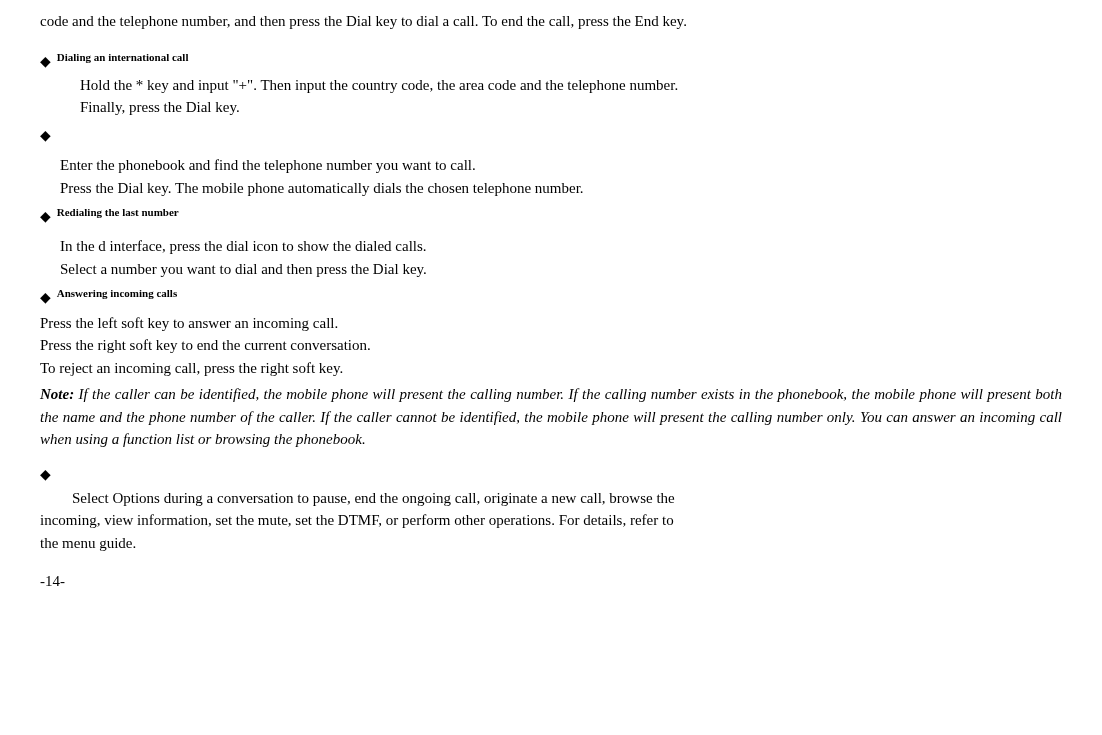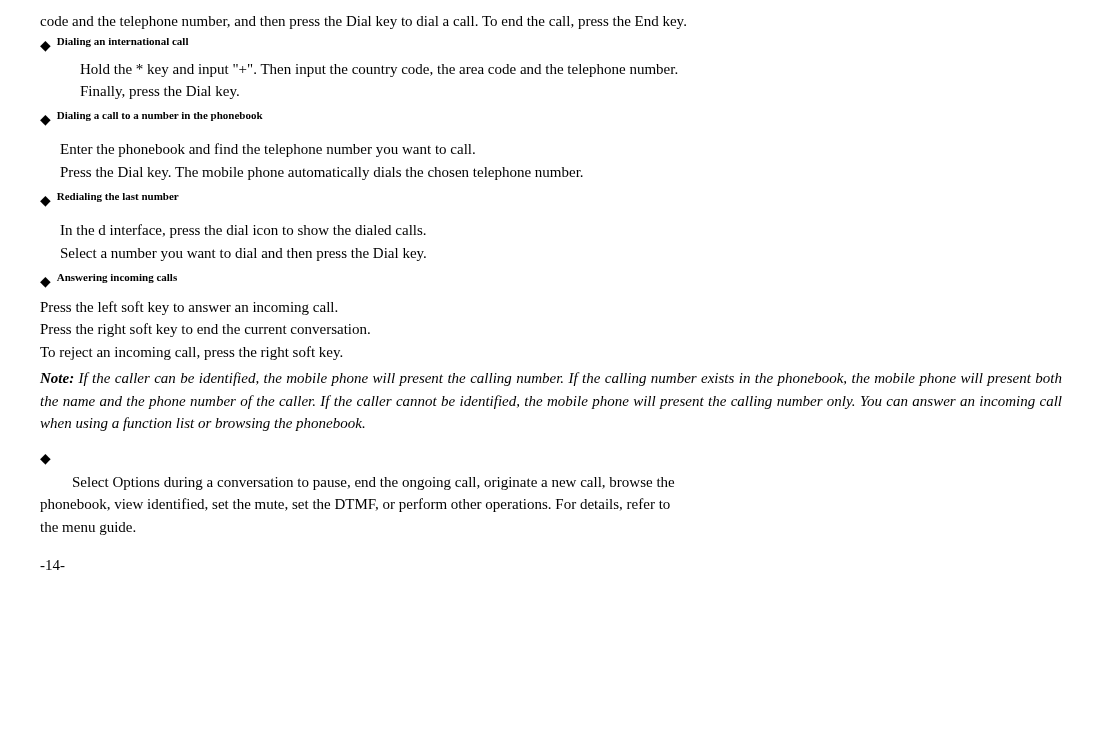--- a/index.html
+++ b/index.html
@@ -17,21 +17,21 @@
       min-height: 735px;
       padding: 10px 40px 20px 40px;
       line-height: 1.5;
     }
 
     .page-content {
       width: 100%;
     }
 
     .intro-text {
-      margin-bottom: 0;
+      margin-bottom: 16px;
       text-align: justify;
     }
 
     .section {
       margin-bottom: 4px;
     }
 
     .section-header {
       display: flex;
       align-items: flex-start;
@@ -103,21 +103,20 @@
     <div style="text-align: justify; margin-left: 40px;">
       <span>Hold the * key and input "+". Then input the country code, the area code and the telephone number.</span>
       <br>
       <span>Finally, press the Dial key.</span>
     </div>
   </div>
 
   <div class="section">
     <div class="section-header">
       <span class="diamond">◆</span>
-      <span class="section-title">Dialing a call to a number in the phonebook</span>
     </div>
     <div class="section-body">
       <p>Enter the phonebook and find the telephone number you want to call.</p>
       <p>Press the Dial key. The mobile phone automatically dials the chosen telephone number.</p>
     </div>
   </div>
 
   <div class="section">
     <div class="section-header">
       <span class="diamond">◆</span>
@@ -145,21 +144,21 @@
   <p class="note-section">
     <span class="note-bold">Note:</span><span> If the caller can be identified, the mobile phone will present the calling number. If the calling number exists in the phonebook, the mobile phone will present both the name and the phone number of the caller. If the caller cannot be identified, the mobile phone will present the calling number only. You can answer an incoming call when using a function list or browsing the phonebook.</span>
   </p>
 
   <div class="section">
     <div class="section-header">
       <span class="diamond">◆</span>
     </div>
     <div style="text-align: justify;">
       <span class="indent-text" style="display:block;">Select Options during a conversation to pause, end the ongoing call, originate a new call, browse the</span>
-      <span>phonebook, view identified, set the mute, set the DTMF, or perform other operations. For details, refer to</span>
+      <span>incoming, view information, set the mute, set the DTMF, or perform other operations. For details, refer to</span>
       <br>
       <span>the menu guide.</span>
     </div>
   </div>
 
   <p class="page-number">-14-</p>
 
 </div>
 
 </body></html>

